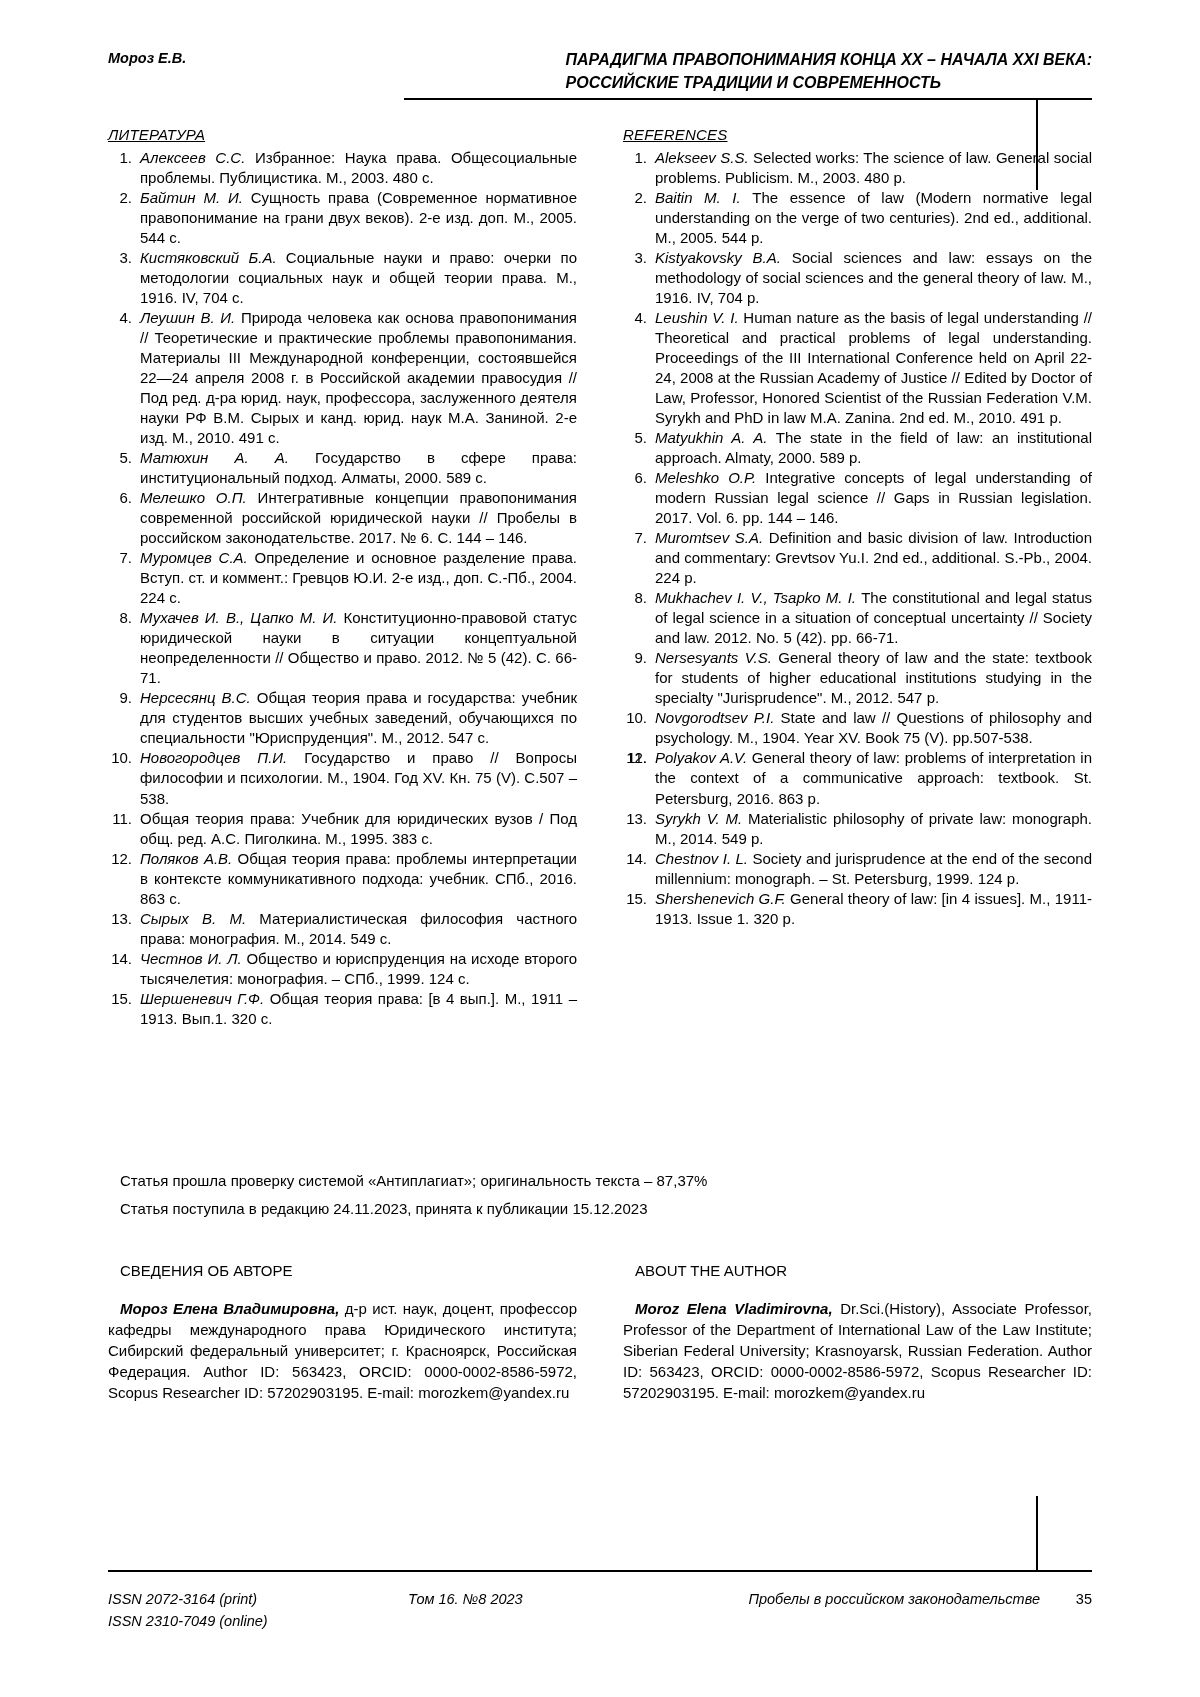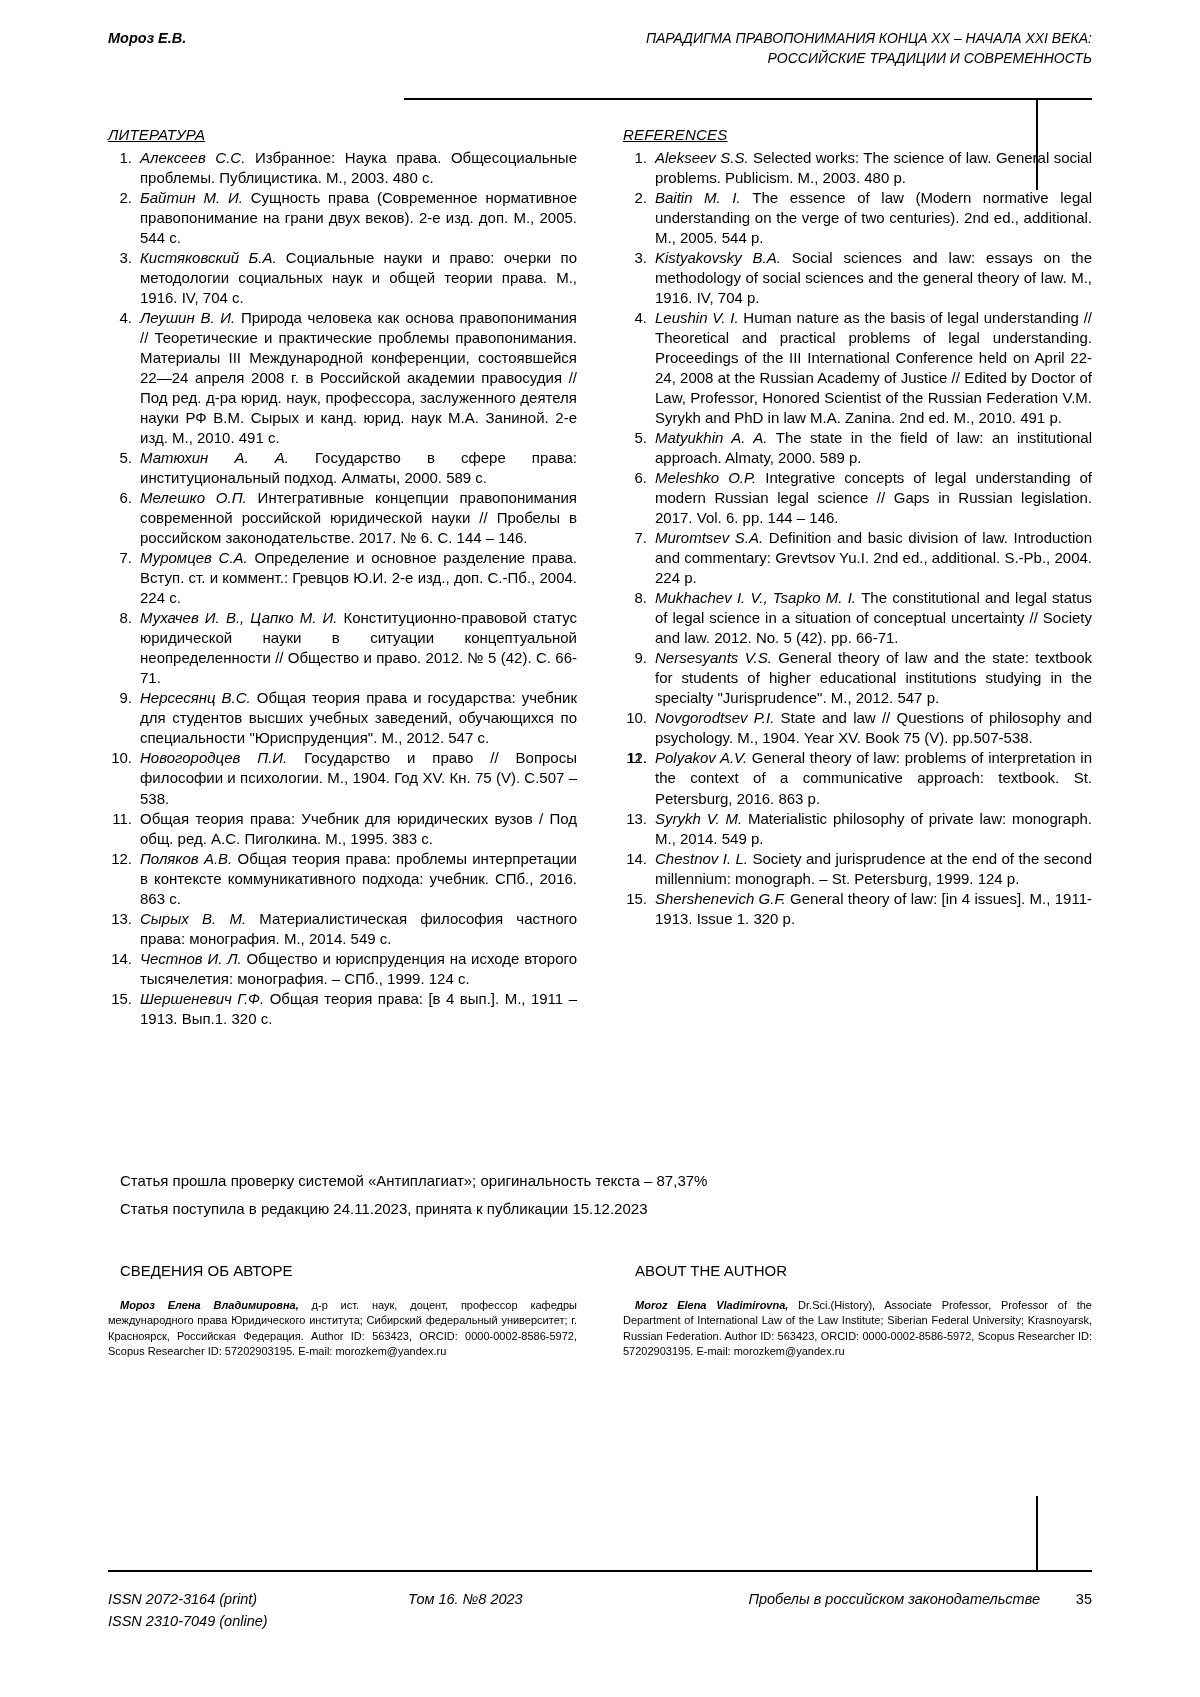--- a/index.html
+++ b/index.html
@@ -20,38 +20,38 @@
     left: 0; top: 0;
     width: 1200px;
     height: 1697px;
     overflow: hidden;
   }
 
   
   .header {
     position: absolute;
     left: 108px;
-    top: 28px;
+    top: 48px;
     width: 984px;
     display: flex;
     justify-content: space-between;
     align-items: flex-start;
   }
   .header-author {
     font-style: italic;
     font-weight: bold;
     font-size: 14.5px;
     white-space: nowrap;
     padding-top: 2px;
   }
   .header-title {
     font-style: italic;
-    font-weight: normal;
-    font-size: 14px;
-    text-align: right;
+    font-weight: bold;
+    font-size: 16px;
+    text-align: left;
     line-height: 1.45;
     max-width: 700px;
   }
   .header-rule {
     position: absolute;
     left: 404px;
     top: 98px;
     width: 688px;
     height: 2px;
     background: #000;
@@ -139,21 +139,21 @@
   }
   .authorinfo .col {
     width: 469px;
   }
   .ai-head {
     font-size: 15px;
     margin-bottom: 19px;
     padding-left: 12px;
   }
   .ai-body {
-    font-size: 11px;
+    font-size: 15px;
     line-height: 1.4;
     text-align: justify;
     hyphens: auto;
   }
   .ai-body .nm {
     font-weight: bold;
     font-style: italic;
   }
   .ai-body.left { text-indent: 12px; }
   .ai-body.right { text-indent: 12px; }

